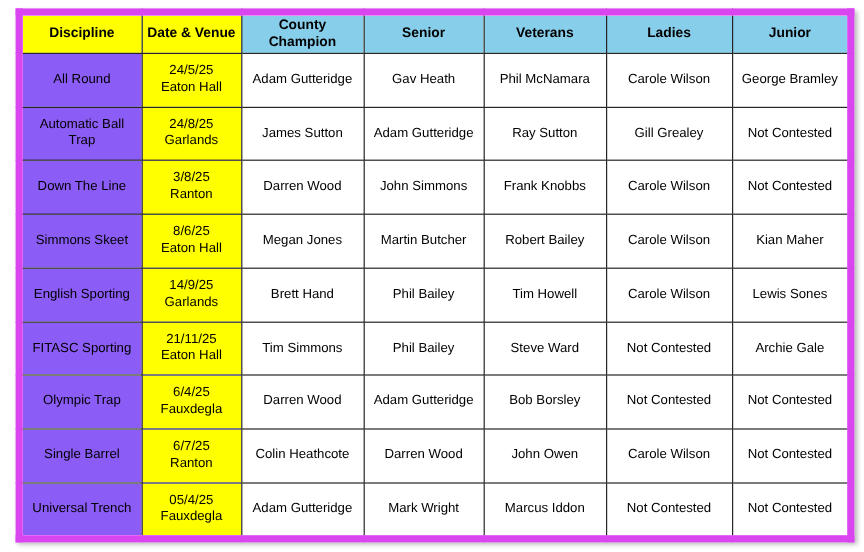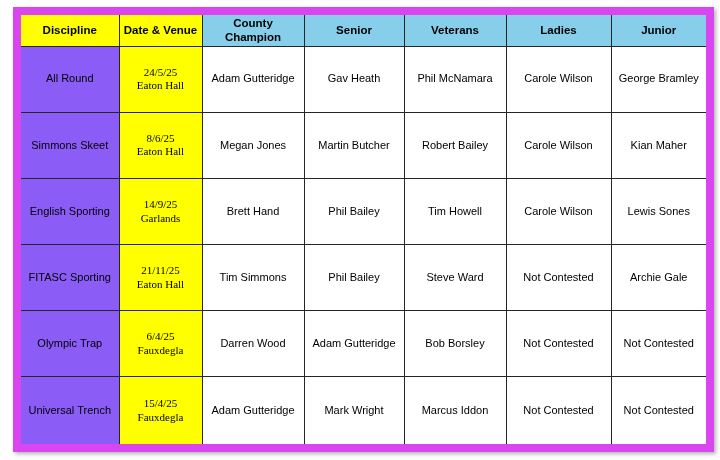--- a/index.html
+++ b/index.html
@@ -15,21 +15,21 @@
     position: absolute;
     left: 13px;
     top: 7px;
   }
   table.results {
     border-collapse: collapse;
     table-layout: fixed;
     width: 693px;
     height: 445px;
     background: #FFFFFF;
-    border: 8px solid #d946ef;
+    border: 6px solid #d946ef;
     box-shadow: 2px 2px 4px rgba(0,0,0,0.30);
   }
   table.results th,
   table.results td {
     border: 1px solid #262626;
     vertical-align: middle;
     text-align: center;
     padding: 1px 3px;
     color: #000000;
     overflow: hidden;
@@ -46,21 +46,20 @@
   th.h-discipline { text-align: left; padding-left: 7px; }
   td { font-size: 11px; line-height: 1.25; }
   td.c-discipline {
     background: #8b5cf6;
     text-align: left;
     padding-left: 7px;
     padding-right: 4px;
   }
   td.c-datevenue {
     background: #FFFF00;
-    font-family: Liberation Serif, serif;
   }
   td.c-datevenue .dv-line { display: block; }
 </style>
 </head>
 <body>
 
 <div class="table-wrap">
   <table class="results">
     <colgroup>
       <col style="width:102px">
@@ -89,22 +88,46 @@
       <span class="dv-line">24/5/25</span>
       <span class="dv-line">Eaton Hall</span>
     </td>
     <td>Adam Gutteridge</td>
     <td>Gav Heath</td>
     <td>Phil McNamara</td>
     <td>Carole Wilson</td>
     <td>George Bramley</td>
   </tr>
 
-
-
+  <tr>
+    <td class="c-discipline">Automatic Ball Trap</td>
+    <td class="c-datevenue">
+      <span class="dv-line">24/8/25</span>
+      <span class="dv-line">Garlands</span>
+    </td>
+    <td>James Sutton</td>
+    <td>Adam Gutteridge</td>
+    <td>Ray Sutton</td>
+    <td>Gill Grealey</td>
+    <td>Not Contested</td>
+  </tr>
+
+
+  <tr>
+    <td class="c-discipline">Down The Line</td>
+    <td class="c-datevenue">
+      <span class="dv-line">3/8/25</span>
+      <span class="dv-line">Ranton</span>
+    </td>
+    <td>Darren Wood</td>
+    <td>John Simmons</td>
+    <td>Frank Knobbs</td>
+    <td>Carole Wilson</td>
+    <td>Not Contested</td>
+  </tr>
 
   <tr>
     <td class="c-discipline">Simmons Skeet</td>
     <td class="c-datevenue">
       <span class="dv-line">8/6/25</span>
       <span class="dv-line">Eaton Hall</span>
     </td>
     <td>Megan Jones</td>
     <td>Martin Butcher</td>
     <td>Robert Bailey</td>
@@ -145,27 +168,39 @@
       <span class="dv-line">6/4/25</span>
       <span class="dv-line">Fauxdegla</span>
     </td>
     <td>Darren Wood</td>
     <td>Adam Gutteridge</td>
     <td>Bob Borsley</td>
     <td>Not Contested</td>
     <td>Not Contested</td>
   </tr>
 
+  <tr>
+    <td class="c-discipline">Single Barrel</td>
+    <td class="c-datevenue">
+      <span class="dv-line">6/7/25</span>
+      <span class="dv-line">Ranton</span>
+    </td>
+    <td>Colin Heathcote</td>
+    <td>Darren Wood</td>
+    <td>John Owen</td>
+    <td>Carole Wilson</td>
+    <td>Not Contested</td>
+  </tr>
 
 
 
   <tr>
     <td class="c-discipline">Universal Trench</td>
     <td class="c-datevenue">
-      <span class="dv-line">15/4/25</span>
+      <span class="dv-line">05/4/25</span>
       <span class="dv-line">Fauxdegla</span>
     </td>
     <td>Adam Gutteridge</td>
     <td>Mark Wright</td>
     <td>Marcus Iddon</td>
     <td>Not Contested</td>
     <td>Not Contested</td>
   </tr>
 </tbody>
   </table>

